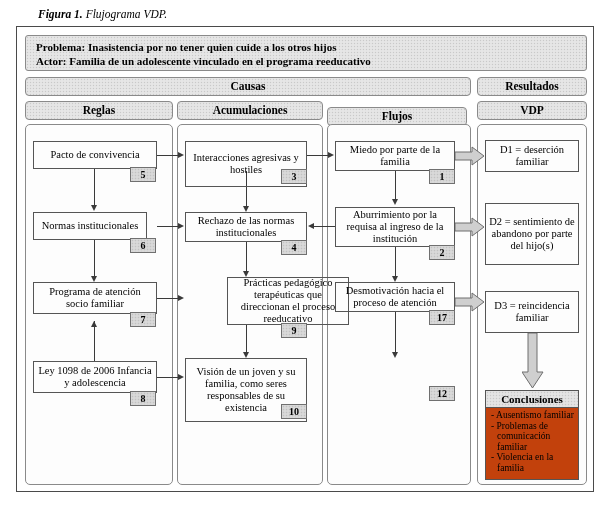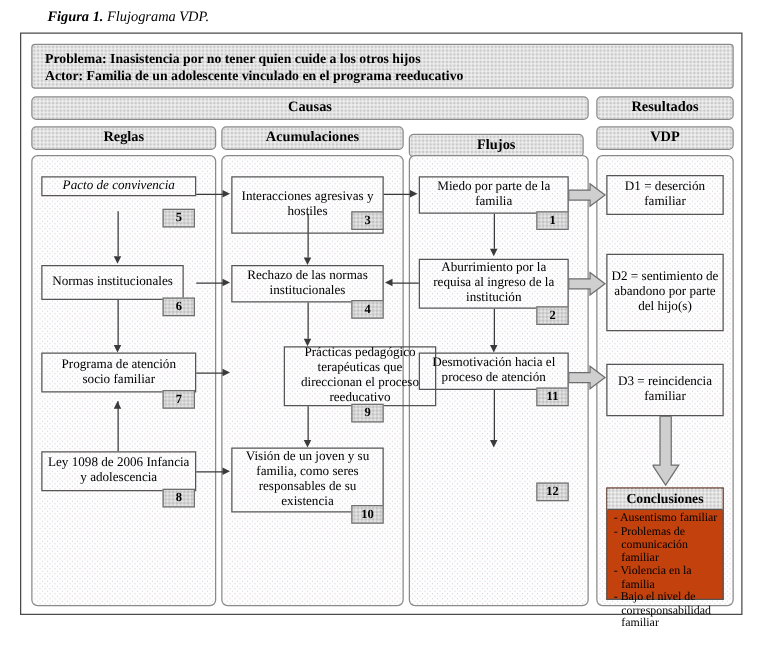--- a/index.html
+++ b/index.html
@@ -195,21 +195,21 @@
     <div class="hdr hdr-reglas stipple-hdr">Reglas</div>
     <div class="hdr hdr-acum stipple-hdr">Acumulaciones</div>
     <div class="hdr hdr-flujos stipple-hdr">Flujos</div>
     <div class="hdr hdr-vdp stipple-hdr">VDP</div>
 
     <div class="panel panel-reglas stipple"></div>
     <div class="panel panel-acum stipple"></div>
     <div class="panel panel-flujos stipple"></div>
     <div class="panel panel-vdp stipple"></div>
 
-    <div class="pbox clear" style="left:16px; top:114px; width:124px; height:16px;font-style:italic;">
+    <div class="pbox clear" style="left:16px; top:114px; width:124px; height:28px;">
       <span>Pacto de convivencia</span>
     </div>
     <div class="badge" style="left:113px; top:140px;">5</div>
 
     <div class="pbox clear" style="left:16px; top:185px; width:114px; height:28px;">
       <span>Normas institucionales</span>
     </div>
     <div class="badge" style="left:113px; top:211px;">6</div>
 
     <div class="pbox clear" style="left:16px; top:255px; width:124px; height:32px;">
@@ -230,59 +230,58 @@
     <div class="pbox clear" style="left:168px; top:185px; width:122px; height:30px;">
       <span>Rechazo de las normas institucionales</span>
     </div>
     <div class="badge" style="left:264px; top:213px;">4</div>
 
     <div class="pbox clear" style="left:168px; top:250px; width:122px; height:48px;margin-left:42px;">
       <span>Prácticas pedagógico terapéuticas que direccionan el proceso reeducativo</span>
     </div>
     <div class="badge" style="left:264px; top:296px;">9</div>
 
-    <div class="pbox clear" style="left:168px; top:331px; width:122px; height:52px;justify-content:flex-end;">
+    <div class="pbox clear" style="left:168px; top:331px; width:122px; height:64px;justify-content:flex-end;">
       <span>Visión de un joven y su familia, como seres responsables de su existencia</span>
     </div>
     <div class="badge" style="left:264px; top:377px;">10</div>
 
     <div class="pbox clear" style="left:318px; top:114px; width:120px; height:30px;">
       <span>Miedo por parte de la familia</span>
     </div>
     <div class="badge" style="left:412px; top:142px;">1</div>
 
     <div class="pbox clear" style="left:318px; top:180px; width:120px; height:40px;">
       <span>Aburrimiento por la requisa al ingreso de la institución</span>
     </div>
     <div class="badge" style="left:412px; top:218px;">2</div>
 
     <div class="pbox clear" style="left:318px; top:255px; width:120px; height:30px;">
       <span>Desmotivación hacia el proceso de atención</span>
     </div>
-    <div class="badge" style="left:412px; top:283px;">11</div>
+    <div class="badge" style="left:412px; top:283px;">17</div>
 
     <div class="badge" style="left:412px; top:359px;">12</div>
 
     <div class="rbox" style="left:468px; top:113px; width:94px; height:32px;">
       <span>D1 = deserción familiar</span>
     </div>
     <div class="rbox" style="left:468px; top:176px; width:94px; height:62px;">
       <span>D2 = sentimiento de abandono por parte del hijo(s)</span>
     </div>
     <div class="rbox" style="left:468px; top:264px; width:94px; height:42px;">
       <span>D3 = reincidencia familiar</span>
     </div>
 
     <div class="concl">
       <div class="concl-hdr">Conclusiones</div>
       <ul class="concl-list">
         <li>Ausentismo familiar</li>
         <li>Problemas de comunicación familiar</li>
         <li>Violencia en la familia</li>
-        <li>Bajo el nivel de corresponsabilidad familiar</li>
       </ul>
     </div>
 
     <div class="vline" style="left:77px; top:142px; height:36px;"></div>
     <div class="arrow-down" style="left:73.5px; top:178px;"></div>
 
     <div class="vline" style="left:77px; top:213px; height:36px;"></div>
     <div class="arrow-down" style="left:73.5px; top:249px;"></div>
 
     <div class="vline" style="left:77px; top:294px; height:40px;"></div>

